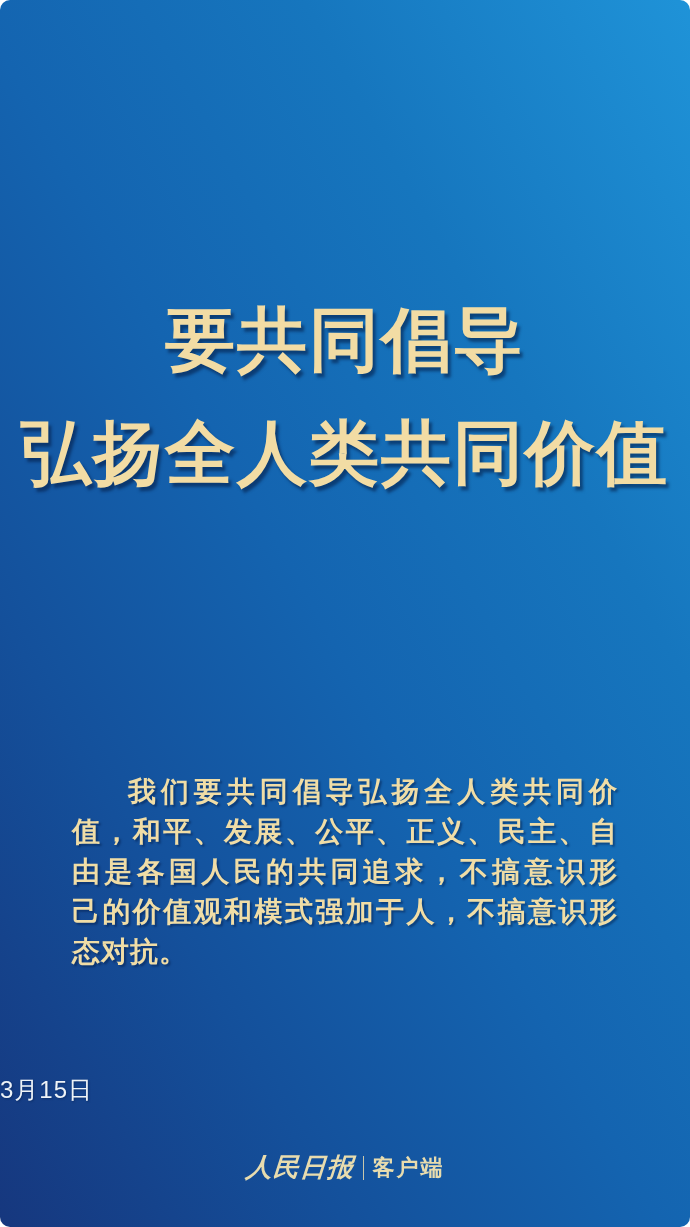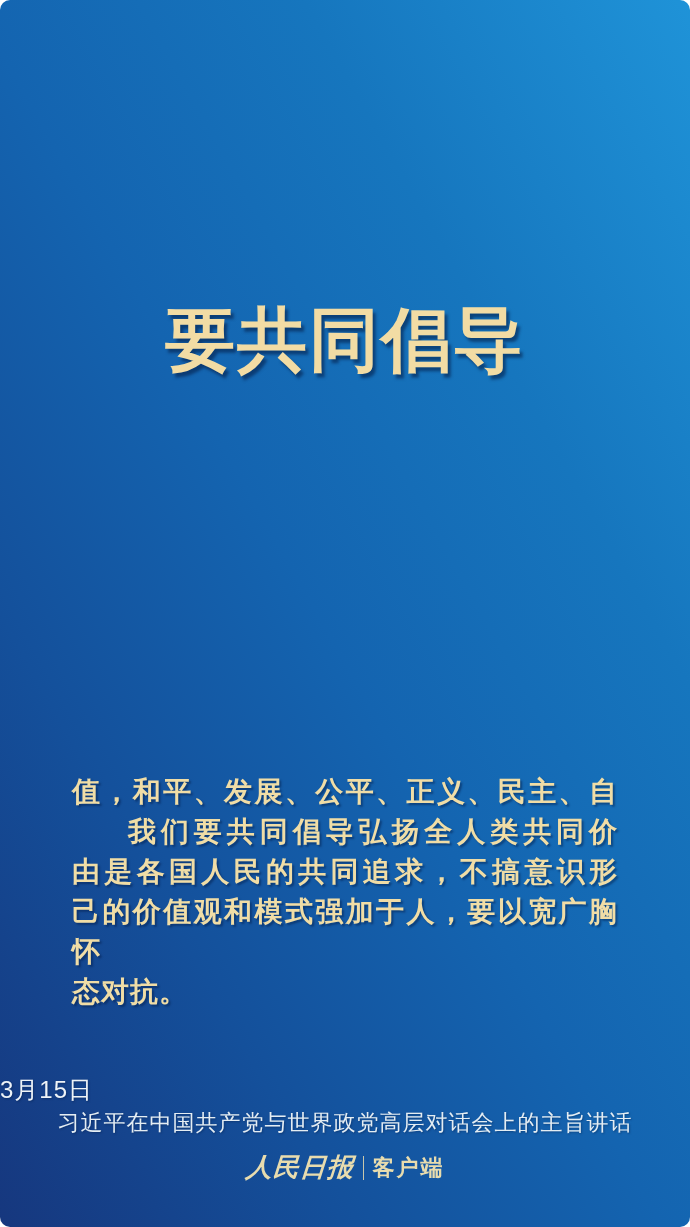--- a/index.html
+++ b/index.html
@@ -108,33 +108,33 @@
     letter-spacing: 2px;
   }
 </style>
 </head>
 <body>
 
 <div class="poster">
 
   <div class="title">
     <div>要共同倡导</div>
+    <div>弘扬全人类共同价值</div>
   </div>
 
   <div class="body-text">
+    <div class="body-line first">我们要共同倡导弘扬全人类共同价</div>
     <div class="body-line">值，和平、发展、公平、正义、民主、自</div>
-    <div class="body-line first">我们要共同倡导弘扬全人类共同价</div>
     <div class="body-line">由是各国人民的共同追求，不搞意识形</div>
-    <div class="body-line">己的价值观和模式强加于人，要以宽广胸怀</div>
+    <div class="body-line">己的价值观和模式强加于人，不搞意识形</div>
     <div class="body-line last">态对抗。</div>
   </div>
 
   <div class="date-label">3月15日</div>
 
-  <div class="source-line">习近平在中国共产党与世界政党高层对话会上的主旨讲话</div>
 
   <div class="logo">
     <span class="masthead">人民日报</span>
     <span class="divider"></span>
     <span class="client">客户端</span>
   </div>
 
 </div>
 
 </body></html>

